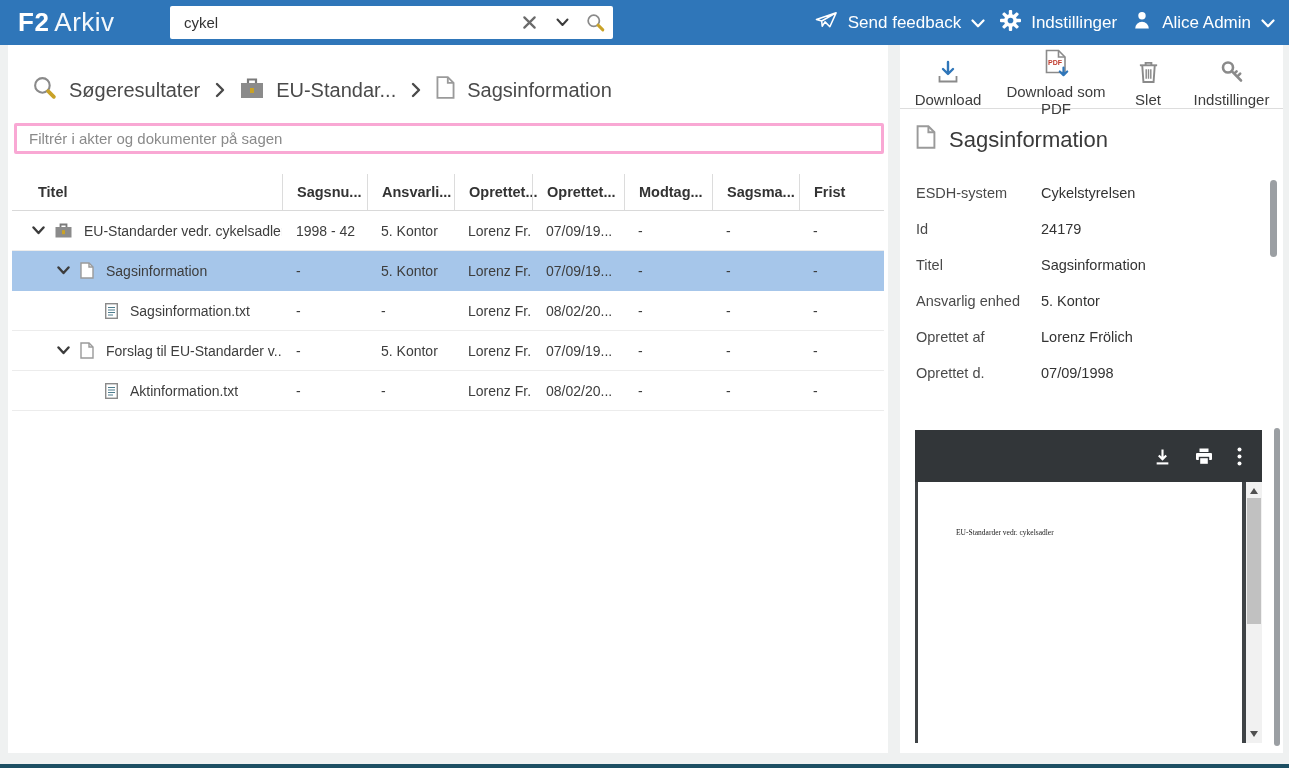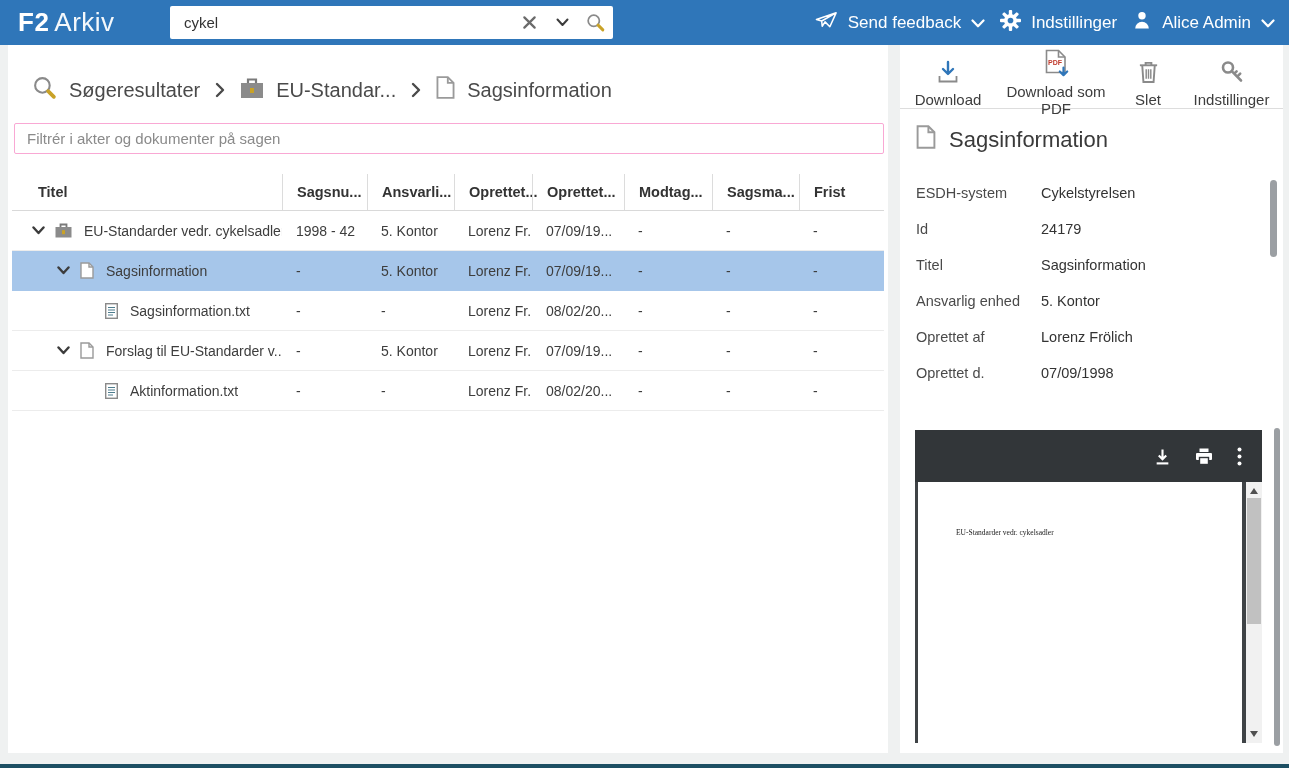--- a/index.html
+++ b/index.html
@@ -36,21 +36,21 @@
   .bottombar  { position: absolute; left: 0; bottom: 0; width: 1289px; height: 4px; background: #1D4F63; }
 
   
   .breadcrumb { display: flex; align-items: center; gap: 13px; padding: 30px 0 0 24px; font-size: 20px; color: #4a4a4a; }
   .bc-item { display: flex; align-items: center; gap: 12px; cursor: pointer; }
   .bc-sep { display: flex; align-items: center; margin: 0 2px; }
 
   
   .filter-wrap { padding: 18px 4px 0 6px; }
   .filter-wrap input {
-    width: 100%; height: 31px; border: 1px solid #f9a8d4; border-radius: 2px;
+    width: 100%; height: 31px; border: 3px solid #f9a8d4; border-radius: 2px;
     font-size: 15px; color: #333; padding: 0 12px; outline: none; font-family: inherit;
   }
   .filter-wrap input::placeholder { color: #8a8a8a; }
 
   
   .table { margin: 20px 4px 0 4px; }
   .tgrid { display: grid; grid-template-columns: 270px 85px 87px 78px 92px 88px 87px 1fr; align-items: center; }
   .thead { height: 37px; border-bottom: 1px solid #d9d9d9; }
   .thead .tcell { font-weight: bold; font-size: 14.5px; color: #333; height: 100%; display: flex; align-items: center; padding-left: 14px; }
   .thead .tcell:first-child { padding-left: 26px; }

